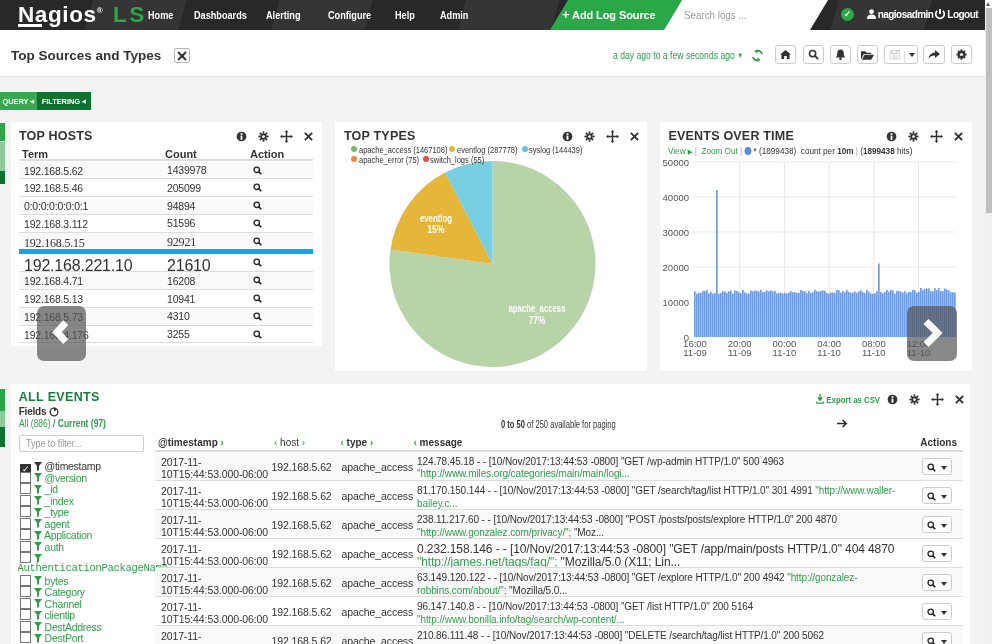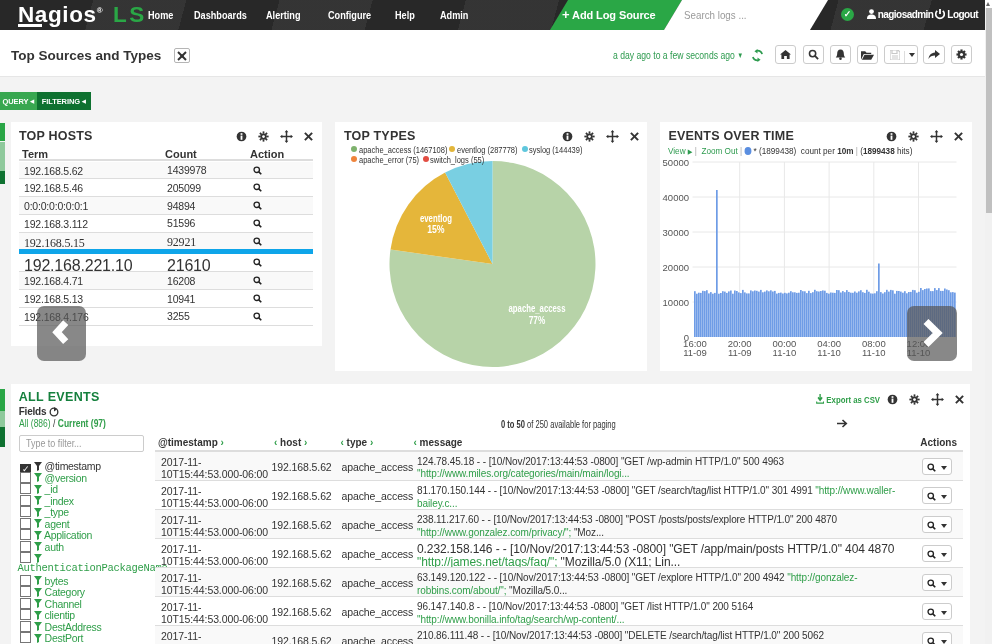--- a/index.html
+++ b/index.html
@@ -433,20 +433,30 @@
       <span style="position:absolute;left:234px;top:0px;">
         <svg width="9" height="9" viewBox="0 0 12 12" style="display:block;margin:4px 0 0 0;">
           <circle cx="5" cy="5" r="3.6" fill="none" stroke="#222" stroke-width="1.8"></circle>
           <path d="M7.8 7.8 L11 11" stroke="#222" stroke-width="2.2"></path>
         </svg>
       </span>
     </div>
     <div style="position:relative;height:16.8px;border-bottom:1px solid #ddd;font-size:10.5px;color:#333;letter-spacing:-0.2px;">
       <span style="position:absolute;left:5px;top:3px;">192.168.5.13</span>
       <span style="position:absolute;left:148px;top:2.5px;">10941</span>
+      <span style="position:absolute;left:234px;top:0px;">
+        <svg width="9" height="9" viewBox="0 0 12 12" style="display:block;margin:4px 0 0 0;">
+          <circle cx="5" cy="5" r="3.6" fill="none" stroke="#222" stroke-width="1.8"></circle>
+          <path d="M7.8 7.8 L11 11" stroke="#222" stroke-width="2.2"></path>
+        </svg>
+      </span>
+    </div>
+    <div style="position:relative;height:16.8px;border-bottom:1px solid #ddd;background:#f9f9f9;font-size:10.5px;color:#333;letter-spacing:-0.2px;">
+      <span style="position:absolute;left:5px;top:3px;">192.168.5.73</span>
+      <span style="position:absolute;left:148px;top:2.5px;">4310</span>
       <span style="position:absolute;left:234px;top:0px;">
         <svg width="9" height="9" viewBox="0 0 12 12" style="display:block;margin:4px 0 0 0;">
           <circle cx="5" cy="5" r="3.6" fill="none" stroke="#222" stroke-width="1.8"></circle>
           <path d="M7.8 7.8 L11 11" stroke="#222" stroke-width="2.2"></path>
         </svg>
       </span>
     </div>
     <div style="position:relative;height:16.8px;border-bottom:1px solid #ddd;font-size:10.5px;color:#333;letter-spacing:-0.2px;">
       <span style="position:absolute;left:5px;top:3px;">192.168.4.176</span>
       <span style="position:absolute;left:148px;top:2.5px;">3255</span>
@@ -716,21 +726,21 @@
       <path d="M6 0 V6 M3 4 L6 7.5 L9 4" stroke="#2f9e49" stroke-width="2" fill="none"></path>
       <path d="M1 9 V11 H11 V9" stroke="#2f9e49" stroke-width="1.6" fill="none"></path>
     </svg> Export as CSV</div>
 <div class="abs" style="left:501px;top:417.5px;font-size:10.5px;color:#333;transform:scaleX(0.72);transform-origin:0 0;white-space:nowrap;"><b>0 to 50</b> of 250 available for paging</div>
 <div class="abs" style="left:837px;top:419px;">
     <svg width="11" height="9" viewBox="0 0 11 9">
       <path d="M0 4.5 H9 M5.5 1 L9.3 4.5 L5.5 8" stroke="#333" stroke-width="1.6" fill="none"></path>
     </svg>
   </div>
 <div class="abs" style="left:158px;top:436.5px;font-size:10px;font-weight:bold;color:#333;">@timestamp <span style="color:#2f9e49;">›</span></div>
-<div class="abs" style="left:274px;top:436.5px;font-size:10px;font-weight:bold;color:#333;"><span style="color:#2f9e49;">‹</span> host <span style="color:#2f9e49;">›</span></div>
+<div class="abs" style="left:274px;top:436.5px;font-size:10px;font-weight:normal;color:#333;"><span style="color:#2f9e49;">‹</span> host <span style="color:#2f9e49;">›</span></div>
 <div class="abs" style="left:340.5px;top:436.5px;font-size:10px;font-weight:bold;color:#333;"><span style="color:#2f9e49;">‹</span> type <span style="color:#2f9e49;">›</span></div>
 <div class="abs" style="left:413.5px;top:436.5px;font-size:10px;font-weight:bold;color:#333;"><span style="color:#2f9e49;">‹</span> message</div>
 <div class="abs" style="left:920.3px;top:436.5px;font-size:10px;font-weight:bold;color:#333;">Actions</div>
 <div class="abs" style="left:155px;top:449.7px;width:808px;height:2px;background:#ddd;"></div>
 <div class="abs" style="left:155px;top:451.7px;width:808px;">
     <div style="position:relative;height:28.05px;border-bottom:1px solid #ddd;background:#f9f9f9;">
       <div class="abs msg" style="left:6px;top:4px;width:115px;white-space:normal;line-height:12.5px;overflow:hidden;height:24px;">2017-11-<br>10T15:44:53.000-06:00</div>
       <div class="abs msg" style="left:116.5px;top:9px;">192.168.5.62</div>
       <div class="abs msg" style="left:186.5px;top:9px;">apache_access</div>
       <div class="abs msg" style="left:262px;top:4.5px;width:500px;line-height:12.3px;white-space:normal;height:24px;font-size:10px;">124.78.45.18 - - [10/Nov/2017:13:44:53 -0800] "GET /wp-admin HTTP/1.0" 500 4963<br><span class="lnk">"http://www.miles.org/categories/main/main/logi...</span></div>

